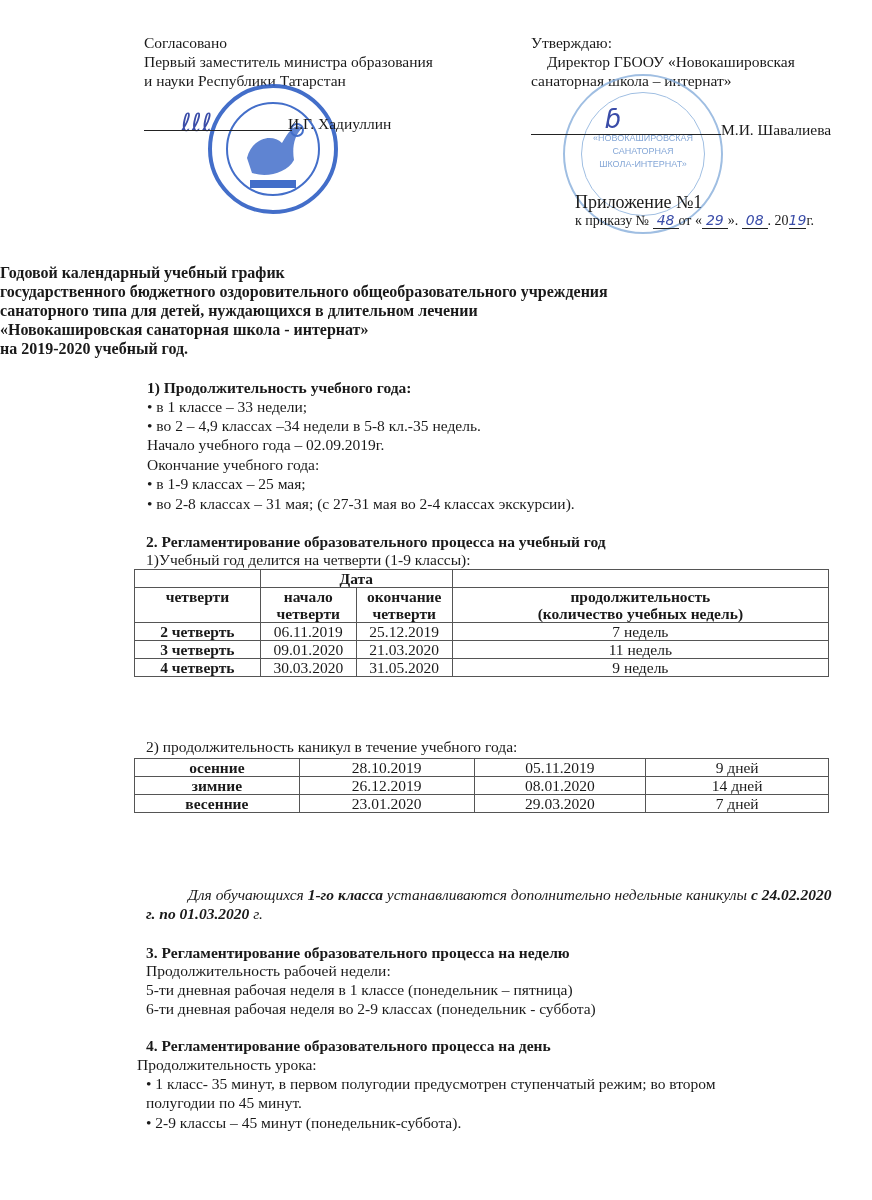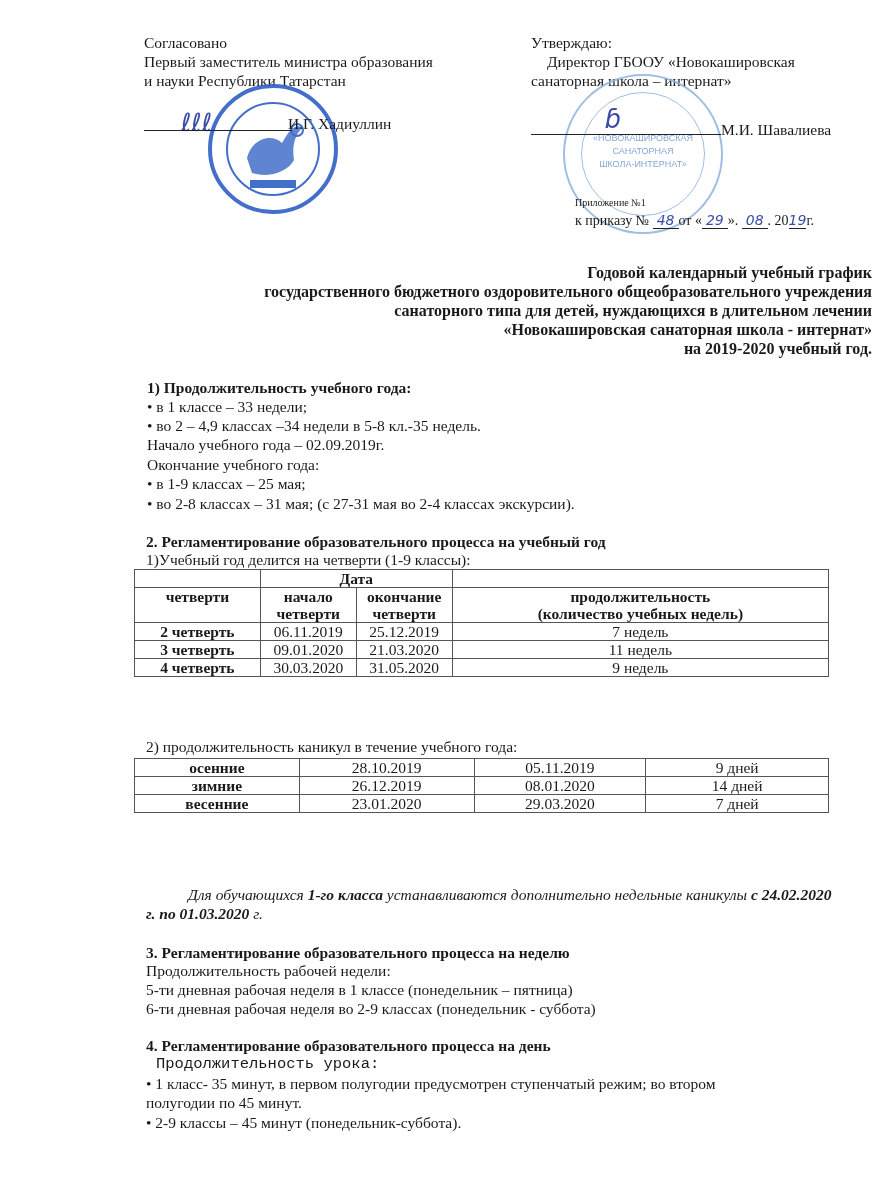--- a/index.html
+++ b/index.html
@@ -4,21 +4,21 @@
 <style>
   html, body { margin: 0; padding: 0; background: #ffffff; }
   body { width: 872px; height: 1200px; position: relative; overflow: hidden;
          font-family: "Liberation Serif", "DejaVu Serif", serif; color: #1a1a1a; font-size: 15.5px; }
   .abs { position: absolute; }
   .line { line-height: 19px; white-space: nowrap; }
   .bold { font-weight: bold; }
   .sigline { position: absolute; height: 0; border-top: 1px solid #222; }
   .stamp { position: absolute; border-radius: 50%; }
   .handwrite { color: #3a4ca8; font-style: italic; font-family: "DejaVu Sans", sans-serif; }
-  .title { position: absolute; left: 0; width: 872px; text-align: right; font-weight: bold; font-size: 16px; line-height: 19px; }
+  .title { position: absolute; left: 0; width: 872px; text-align: left; font-weight: bold; font-size: 16px; line-height: 19px; }
   table.grid { position: absolute; border-collapse: collapse; font-size: 15.5px; }
   table.grid td { border: 1px solid #555; text-align: center; padding: 0 4px; line-height: 17px; vertical-align: top; }
   table.grid td.b { font-weight: bold; }
   .italic { font-style: italic; }
 </style>
 </head>
 <body>
 
 <div class="abs line" style="left:144px;top:33px;">Согласовано</div>
 <div class="abs line" style="left:144px;top:52px;">Первый заместитель министра образования</div>
@@ -45,21 +45,21 @@
   <div style="position:absolute;left:0;top:56px;width:100%;text-align:center;color:#6f97cf;font-family:'Liberation Sans',sans-serif;font-size:9px;line-height:13px;">
     <div>«НОВОКАШИРОВСКАЯ</div>
     <div>САНАТОРНАЯ</div>
     <div>ШКОЛА-ИНТЕРНАТ»</div>
   </div>
 </div>
 <div class="abs handwrite" style="left:605px;top:104px;font-size:26px;">ɓ</div>
 <div class="sigline" style="left:531px;top:134px;width:190px;"></div>
 <div class="abs line" style="left:721px;top:120px;">М.И. Шавалиева</div>
 
-<div class="abs line" style="left:575px;top:193px;font-size:10px;">Приложение №1</div>
+<div class="abs line" style="left:575px;top:193px;font-size:18px;">Приложение №1</div>
 <div class="abs line" style="left:575px;top:211px;font-size:14px;">
   <span>к приказу №</span>
   <span class="handwrite" style="border-bottom:1px solid #222;padding:0 4px;">48</span><span>от «</span><span class="handwrite" style="border-bottom:1px solid #222;padding:0 4px;">29</span><span>». </span><span class="handwrite" style="border-bottom:1px solid #222;padding:0 4px;">08</span><span>. 20</span><span class="handwrite" style="border-bottom:1px solid #222;">19</span><span>г.</span>
 </div>
 
 <div class="title" style="top:263px;">Годовой календарный учебный график</div>
 <div class="title" style="top:282px;">государственного бюджетного оздоровительного общеобразовательного учреждения</div>
 <div class="title" style="top:301px;">санаторного типа для детей, нуждающихся в длительном лечении</div>
 <div class="title" style="top:320px;">«Новокашировская санаторная школа - интернат»</div>
 <div class="title" style="top:339px;">на 2019-2020 учебный год.</div>
@@ -159,16 +159,16 @@
   <span>Для обучающихся </span><span class="bold">1-го класса</span><span> устанавливаются дополнительно недельные каникулы </span><span class="bold">с</span>
   <span class="bold">24.02.2020 г. по 01.03.2020</span><span> г.</span>
 </div>
 
 <div class="abs line bold" style="left:146px;top:943px;">3. Регламентирование образовательного процесса на неделю</div>
 <div class="abs line" style="left:146px;top:961px;">Продолжительность рабочей недели:</div>
 <div class="abs line" style="left:146px;top:980px;">5-ти дневная рабочая неделя в 1 классе (понедельник – пятница)</div>
 <div class="abs line" style="left:146px;top:999px;">6-ти дневная рабочая неделя во 2-9 классах (понедельник -  суббота)</div>
 
 <div class="abs line bold" style="left:146px;top:1036px;">4. Регламентирование образовательного процесса на день</div>
-<div class="abs line" style="left:156px;top:1055px;font-family:Liberation Mono, monospace;">Продолжительность урока:</div>
+<div class="abs line" style="left:137px;top:1055px;">Продолжительность урока:</div>
 <div class="abs line" style="left:146px;top:1074px;">• 1 класс- 35 минут, в первом полугодии предусмотрен ступенчатый режим; во втором</div>
 <div class="abs line" style="left:146px;top:1093px;">полугодии по 45 минут.</div>
 <div class="abs line" style="left:146px;top:1113px;">• 2-9 классы – 45 минут (понедельник-суббота).</div>
 
 </body></html>

